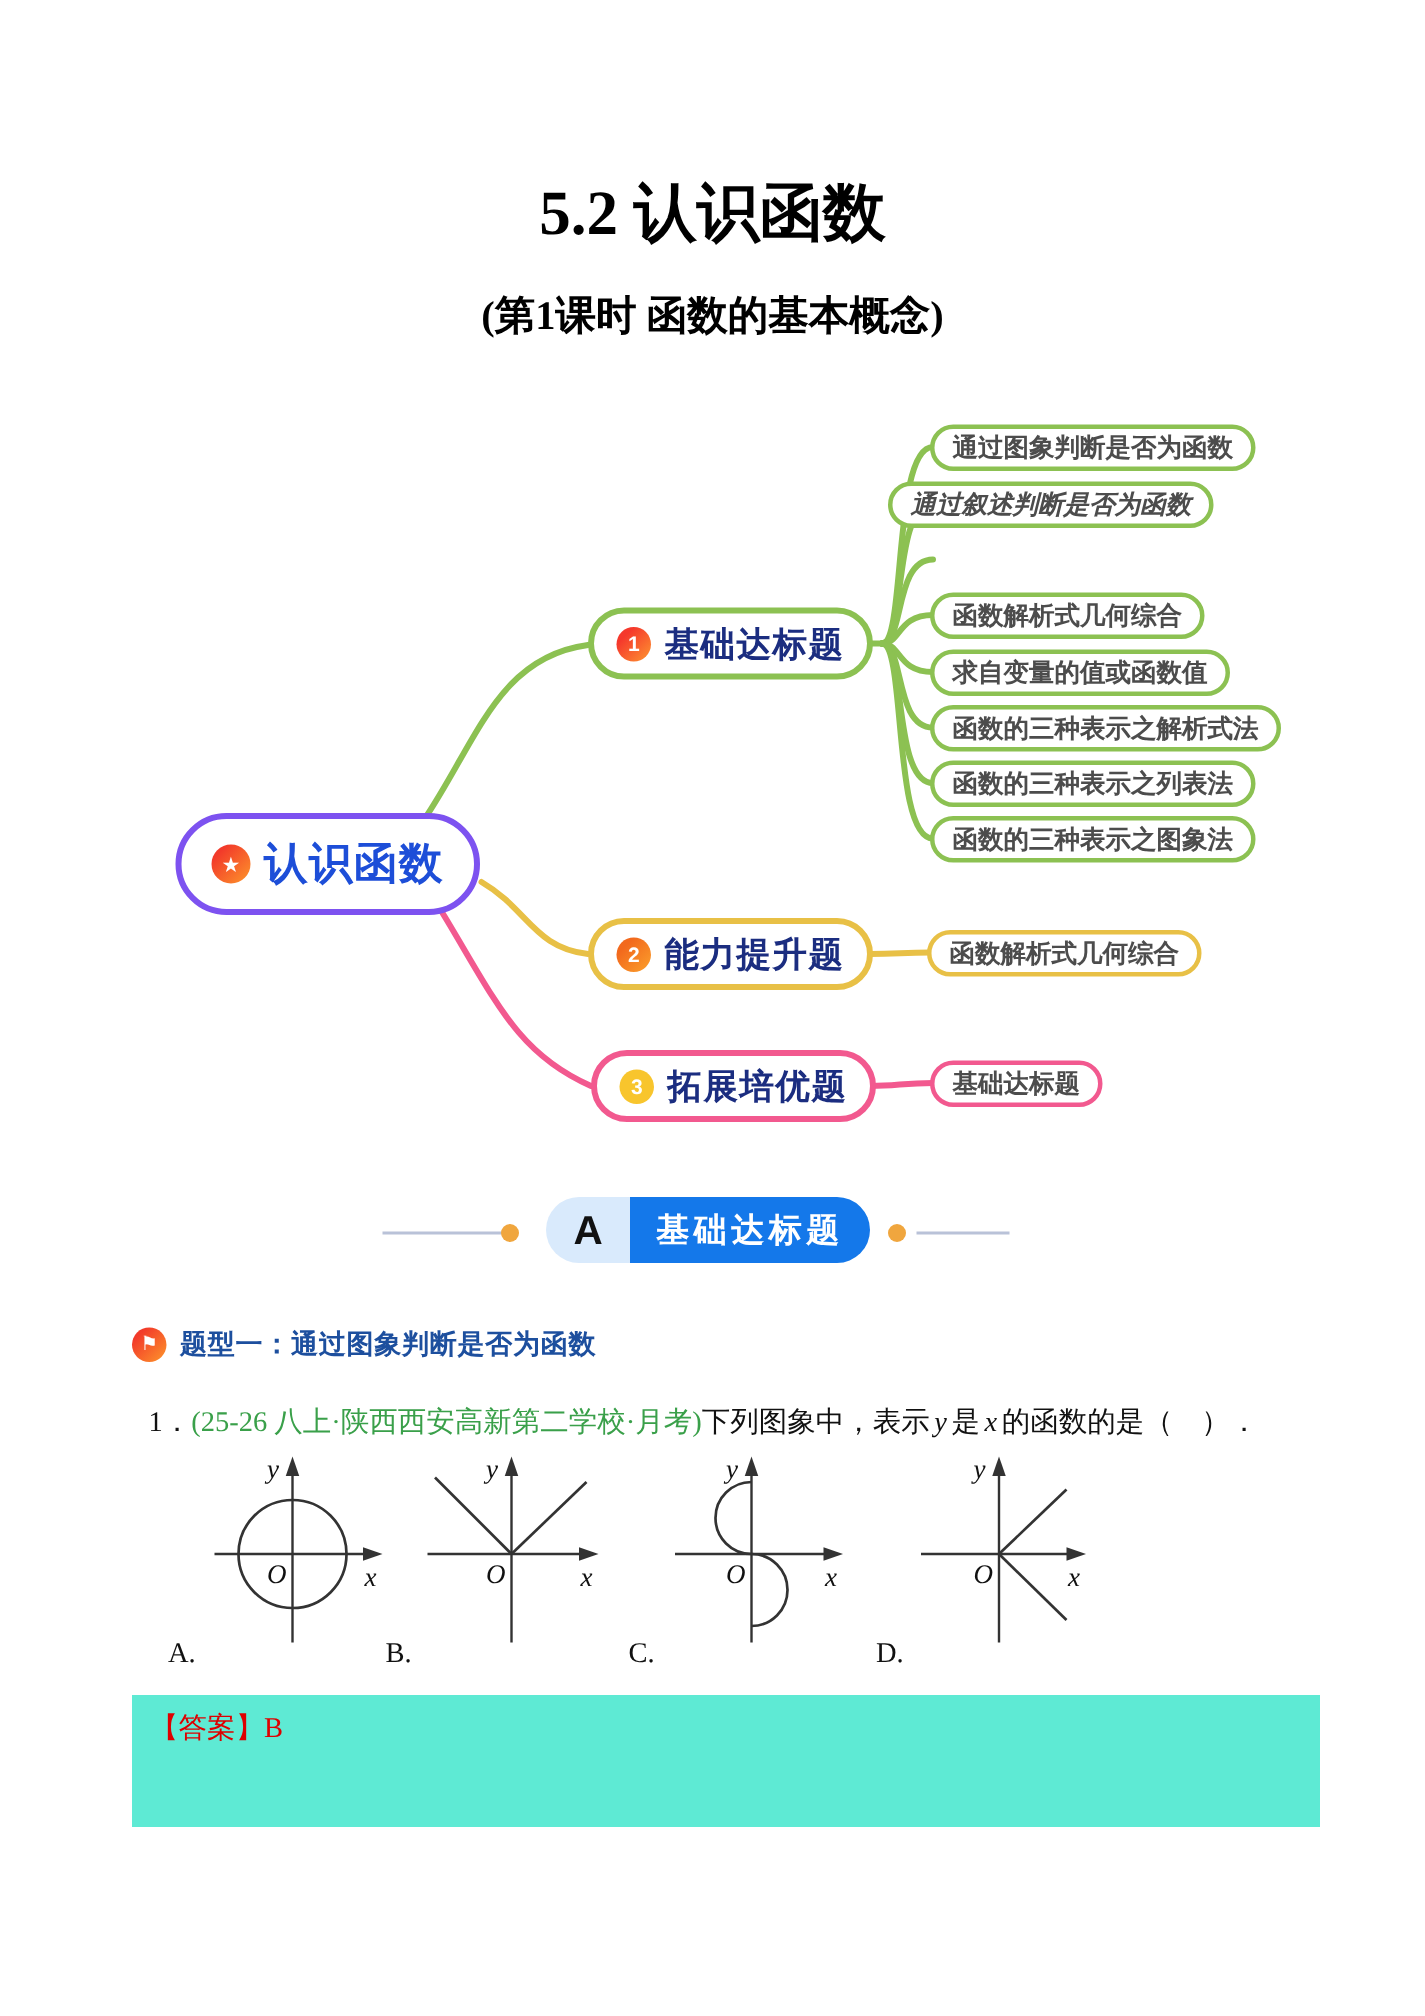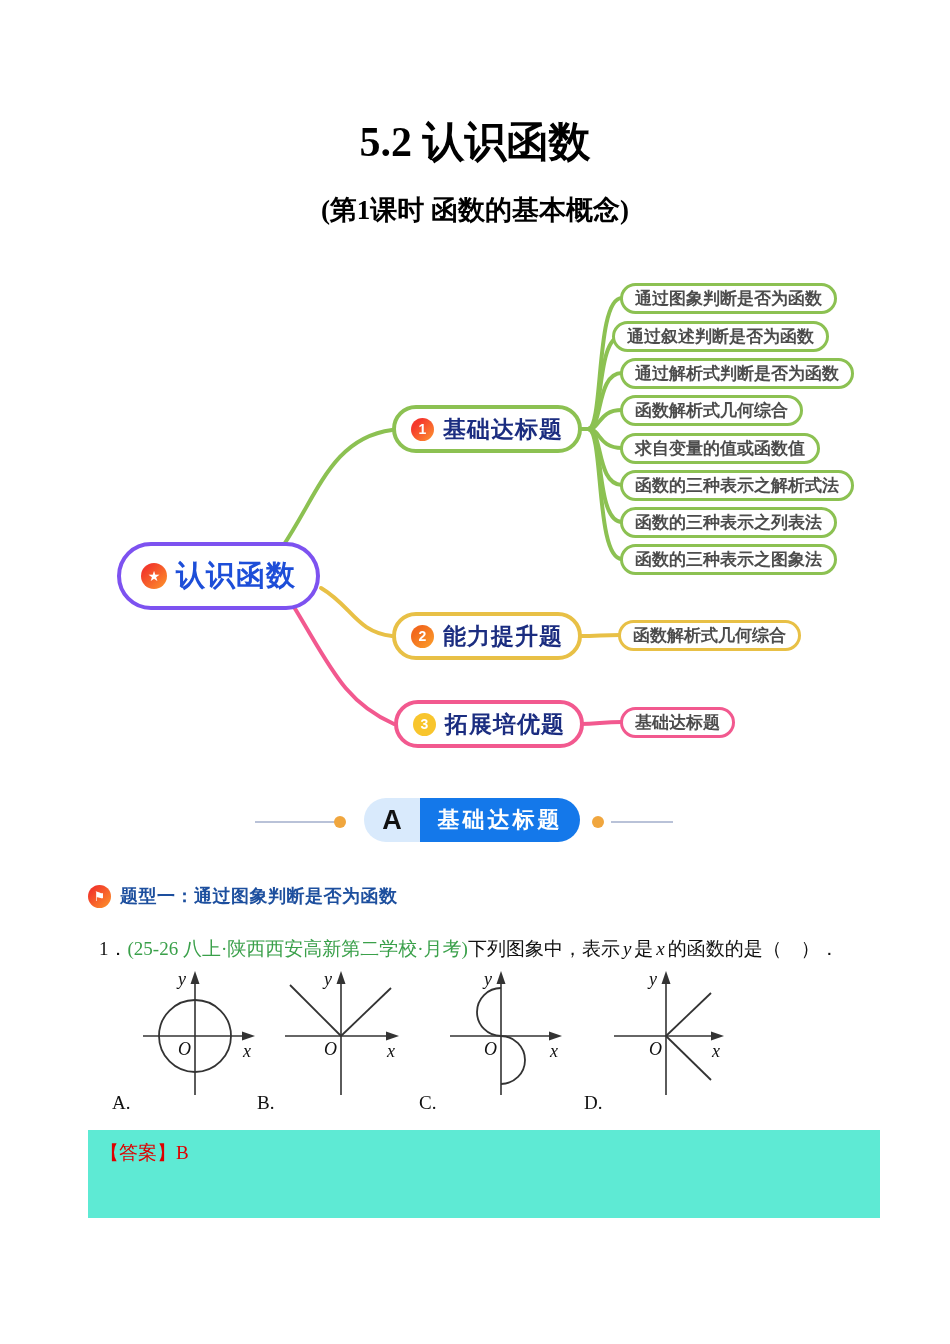--- a/index.html
+++ b/index.html
@@ -154,22 +154,21 @@
     <div class="mm-node mm-branch b-yellow">
       <span class="badge num-badge num-2">2</span>
       <span class="mm-label">能力提升题</span>
     </div>
     <div class="mm-node mm-branch b-pink">
       <span class="badge num-badge num-3">3</span>
       <span class="mm-label">拓展培优题</span>
     </div>
 
     <div class="mm-node mm-leaf leaf-green" style="left:620px; top:11px;">通过图象判断是否为函数</div>
-    <div class="mm-node mm-leaf leaf-green" style="left:612px; top:49px;">通过叙述判断是否为函数</div>
-    <div class="mm-node mm-leaf leaf-green" style="left:620px; top:86px;">通过解析式判断是否为函数</div>
+    <div class="mm-node mm-leaf leaf-green" style="left:592px; top:49px;font-style:italic;">通过叙述判断是否为函数</div>
     <div class="mm-node mm-leaf leaf-green" style="left:620px; top:123px;">函数解析式几何综合</div>
     <div class="mm-node mm-leaf leaf-green" style="left:620px; top:161px;">求自变量的值或函数值</div>
     <div class="mm-node mm-leaf leaf-green" style="left:620px; top:198px;">函数的三种表示之解析式法</div>
     <div class="mm-node mm-leaf leaf-green" style="left:620px; top:235px;">函数的三种表示之列表法</div>
     <div class="mm-node mm-leaf leaf-yellow" style="left:618px; top:348px;">函数解析式几何综合</div>
 
     <div class="mm-node mm-leaf leaf-green" style="left:620px; top:272px;">函数的三种表示之图象法</div>
     <div class="mm-node mm-leaf leaf-pink" style="left:620px; top:435px;">基础达标题</div>
   </div>
 

